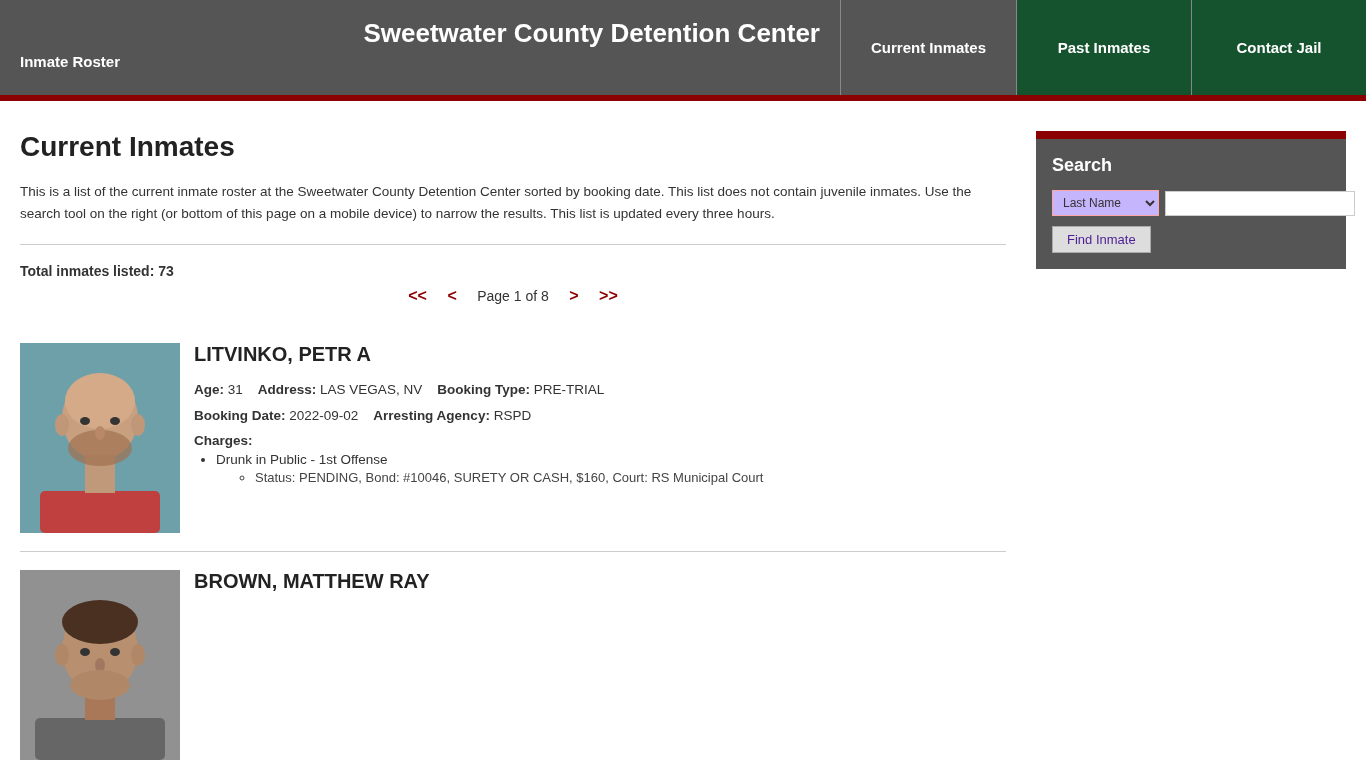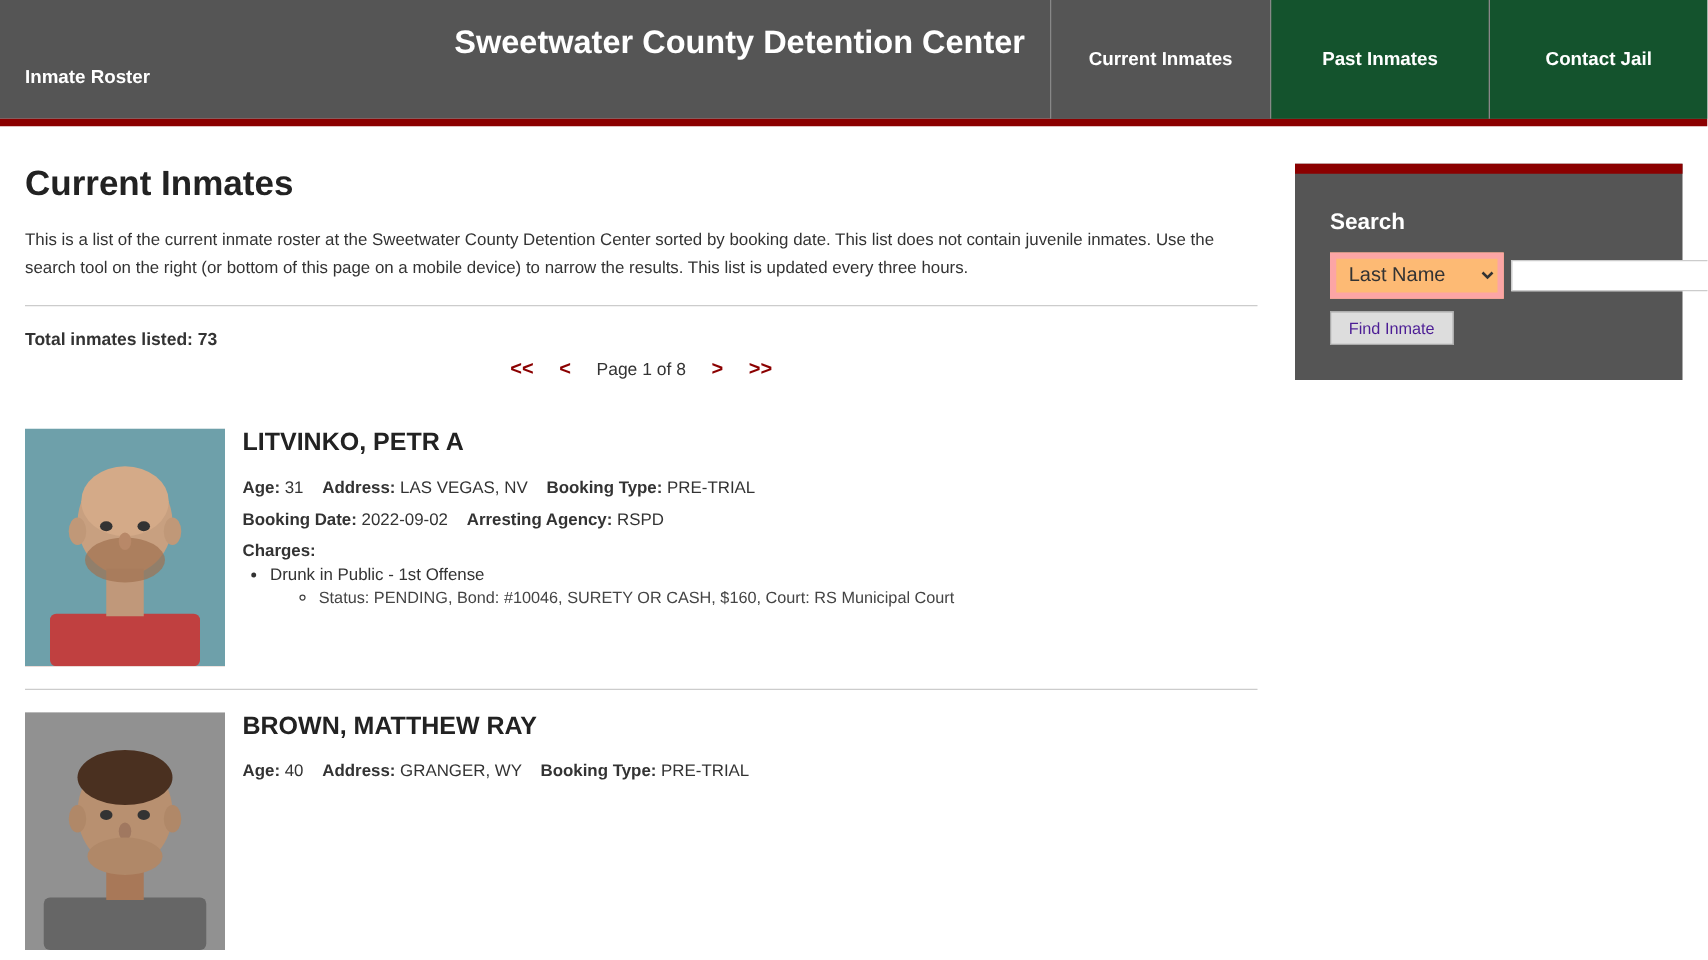--- a/index.html
+++ b/index.html
@@ -188,39 +188,39 @@
     
     .search-box {
       background: #555;
       color: #fff;
     }
     .search-box-top {
       background: #8b0000;
       height: 8px;
     }
     .search-box-content {
-      padding: 28px;
+      padding: 16px;
     }
     .search-title {
       font-size: 18px;
       font-weight: bold;
       color: #fff;
       margin-bottom: 14px;
     }
     .search-row {
       display: flex;
       gap: 6px;
       margin-bottom: 10px;
       align-items: center;
     }
     .search-select {
       padding: 4px 6px;
-      font-size: 16px;
-      border: 5px solid #fca5a5;
-      background: #fdba74;
+      font-size: 12px;
+      border: 1px solid #fca5a5;
+      background: #c4b5fd;
       color: #333;
       cursor: pointer;
     }
     .search-input {
       flex: 1;
       padding: 4px 6px;
       font-size: 13px;
       border: 1px solid #ccc;
       background: #fff;
       color: #333;
@@ -350,30 +350,20 @@
 
           <ellipse cx="42" cy="85" rx="7" ry="11" fill="#b08868"></ellipse>
 
           <ellipse cx="118" cy="85" rx="7" ry="11" fill="#b08868"></ellipse>
 
           <ellipse cx="80" cy="115" rx="30" ry="15" fill="#b08868"></ellipse>
         </svg>
       </div>
       <div class="inmate-details">
         <div class="inmate-name">BROWN, MATTHEW RAY</div>
-        <div class="inmate-info-line">
-          <strong>Age:</strong>
-          <span>40</span>
-          &nbsp;&nbsp;
-          <strong>Address:</strong>
-          <span>GRANGER, WY</span>
-          &nbsp;&nbsp;
-          <strong>Booking Type:</strong>
-          <span>PRE-TRIAL</span>
-        </div>
       </div>
     </div>
 
   </div>
 
   <div class="sidebar">
     <div class="search-box">
       <div class="search-box-top"></div>
       <div class="search-box-content">
         <div class="search-title">Search</div>

